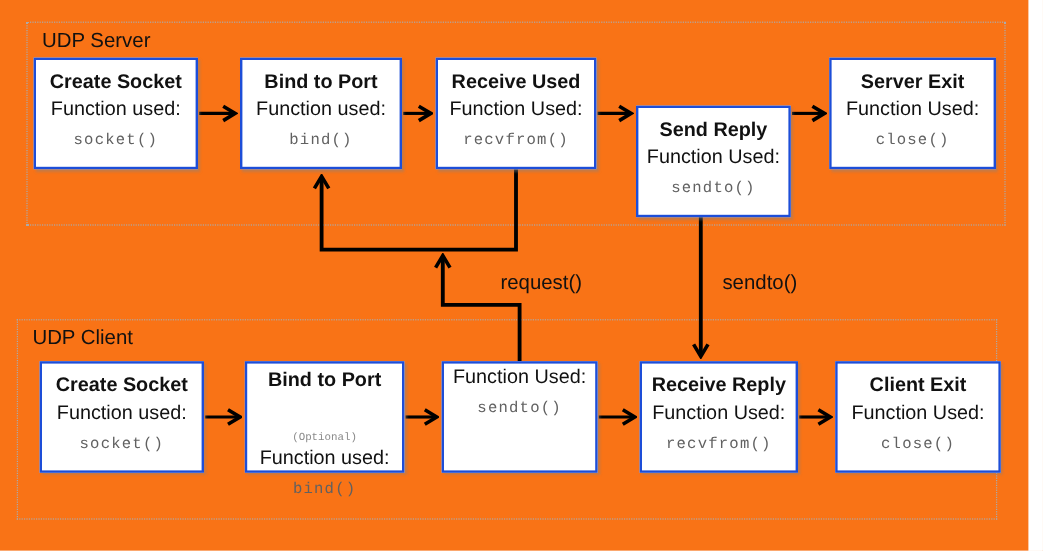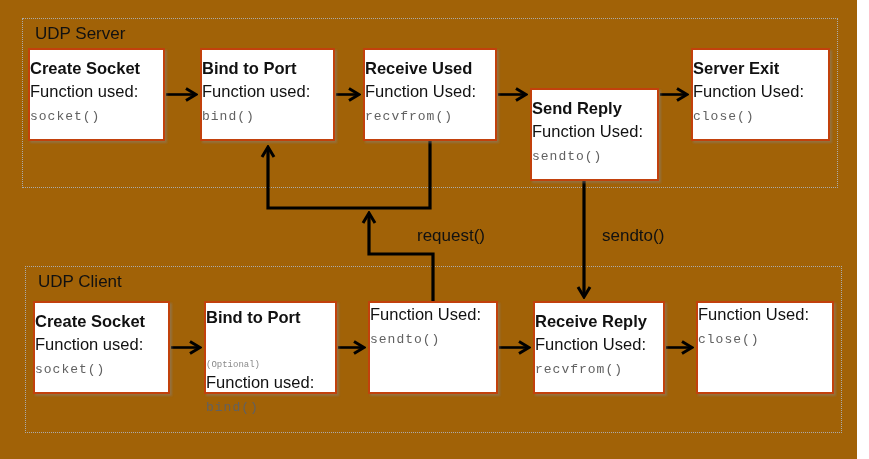--- a/index.html
+++ b/index.html
@@ -1,41 +1,42 @@
 <!DOCTYPE html>
 <html><head>
 <meta charset="utf-8">
 <style>
   html,body { margin:0; padding:0; background:#ffffff; }
   #canvas {
     position:relative;
     width:857px; height:459px;
-    background:#a16207;
+    background:#f97316;
     font-family:"Liberation Sans", sans-serif;
     overflow:hidden;
   }
   .group {
     position:absolute;
     border:1px dotted #ababab;
     background:transparent;
     box-sizing:border-box;
   }
   .group-label {
     position:absolute;
     left:12px; top:5px;
     font-size:17px;
     color:#111111;
     white-space:nowrap;
   }
   .node {
     position:absolute;
     background:#ffffff;
-    border:2px solid #c2410c;
+    border:2px solid #1d4ed8;
     box-sizing:border-box;
     box-shadow:2px 2px 2px rgba(130,130,130,0.45);
+    text-align:center;
     z-index:2;
   }
   .node .box-title {
     margin-top:7px;
     line-height:23px;
     font-size:16.5px;
     font-weight:bold;
     color:#111111;
     white-space:nowrap;
   }
@@ -133,21 +134,21 @@
   </div>
   <div class="node" style="left:691px; top:48px; width:139px; height:93px;">
     <div class="box-title">Server Exit</div>
     <div class="box-caption">Function Used:</div>
     <div class="box-func">close()</div>
   </div>
 
   <div class="msg-label" style="left:417px; top:226px;">request()</div>
   <div class="msg-label" style="left:602px; top:226px;">sendto()</div>
 
-  <div class="group" style="left:25px; top:266px; width:817px; height:167px;">
+  <div class="group" style="left:14px; top:266px; width:817px; height:167px;">
     <div class="group-label">UDP Client</div>
   </div>
 
   <div class="node" style="left:33px; top:301px; width:137px; height:93px;">
     <div class="box-title">Create Socket</div>
     <div class="box-caption">Function used:</div>
     <div class="box-func">socket()</div>
   </div>
   <div class="node" style="left:204px; top:301px; width:133px; height:93px;">
     <div class="box-title tight">Bind to Port</div>
@@ -158,17 +159,18 @@
   <div class="node" style="left:368px; top:301px; width:130px; height:93px;">
     <div class="box-caption">Function Used:</div>
     <div class="box-func">sendto()</div>
   </div>
   <div class="node" style="left:533px; top:301px; width:132px; height:93px;">
     <div class="box-title">Receive Reply</div>
     <div class="box-caption">Function Used:</div>
     <div class="box-func">recvfrom()</div>
   </div>
   <div class="node" style="left:696px; top:301px; width:138px; height:93px;">
+    <div class="box-title">Client Exit</div>
     <div class="box-caption">Function Used:</div>
     <div class="box-func">close()</div>
   </div>
 
 </div>
 
 </body></html>

